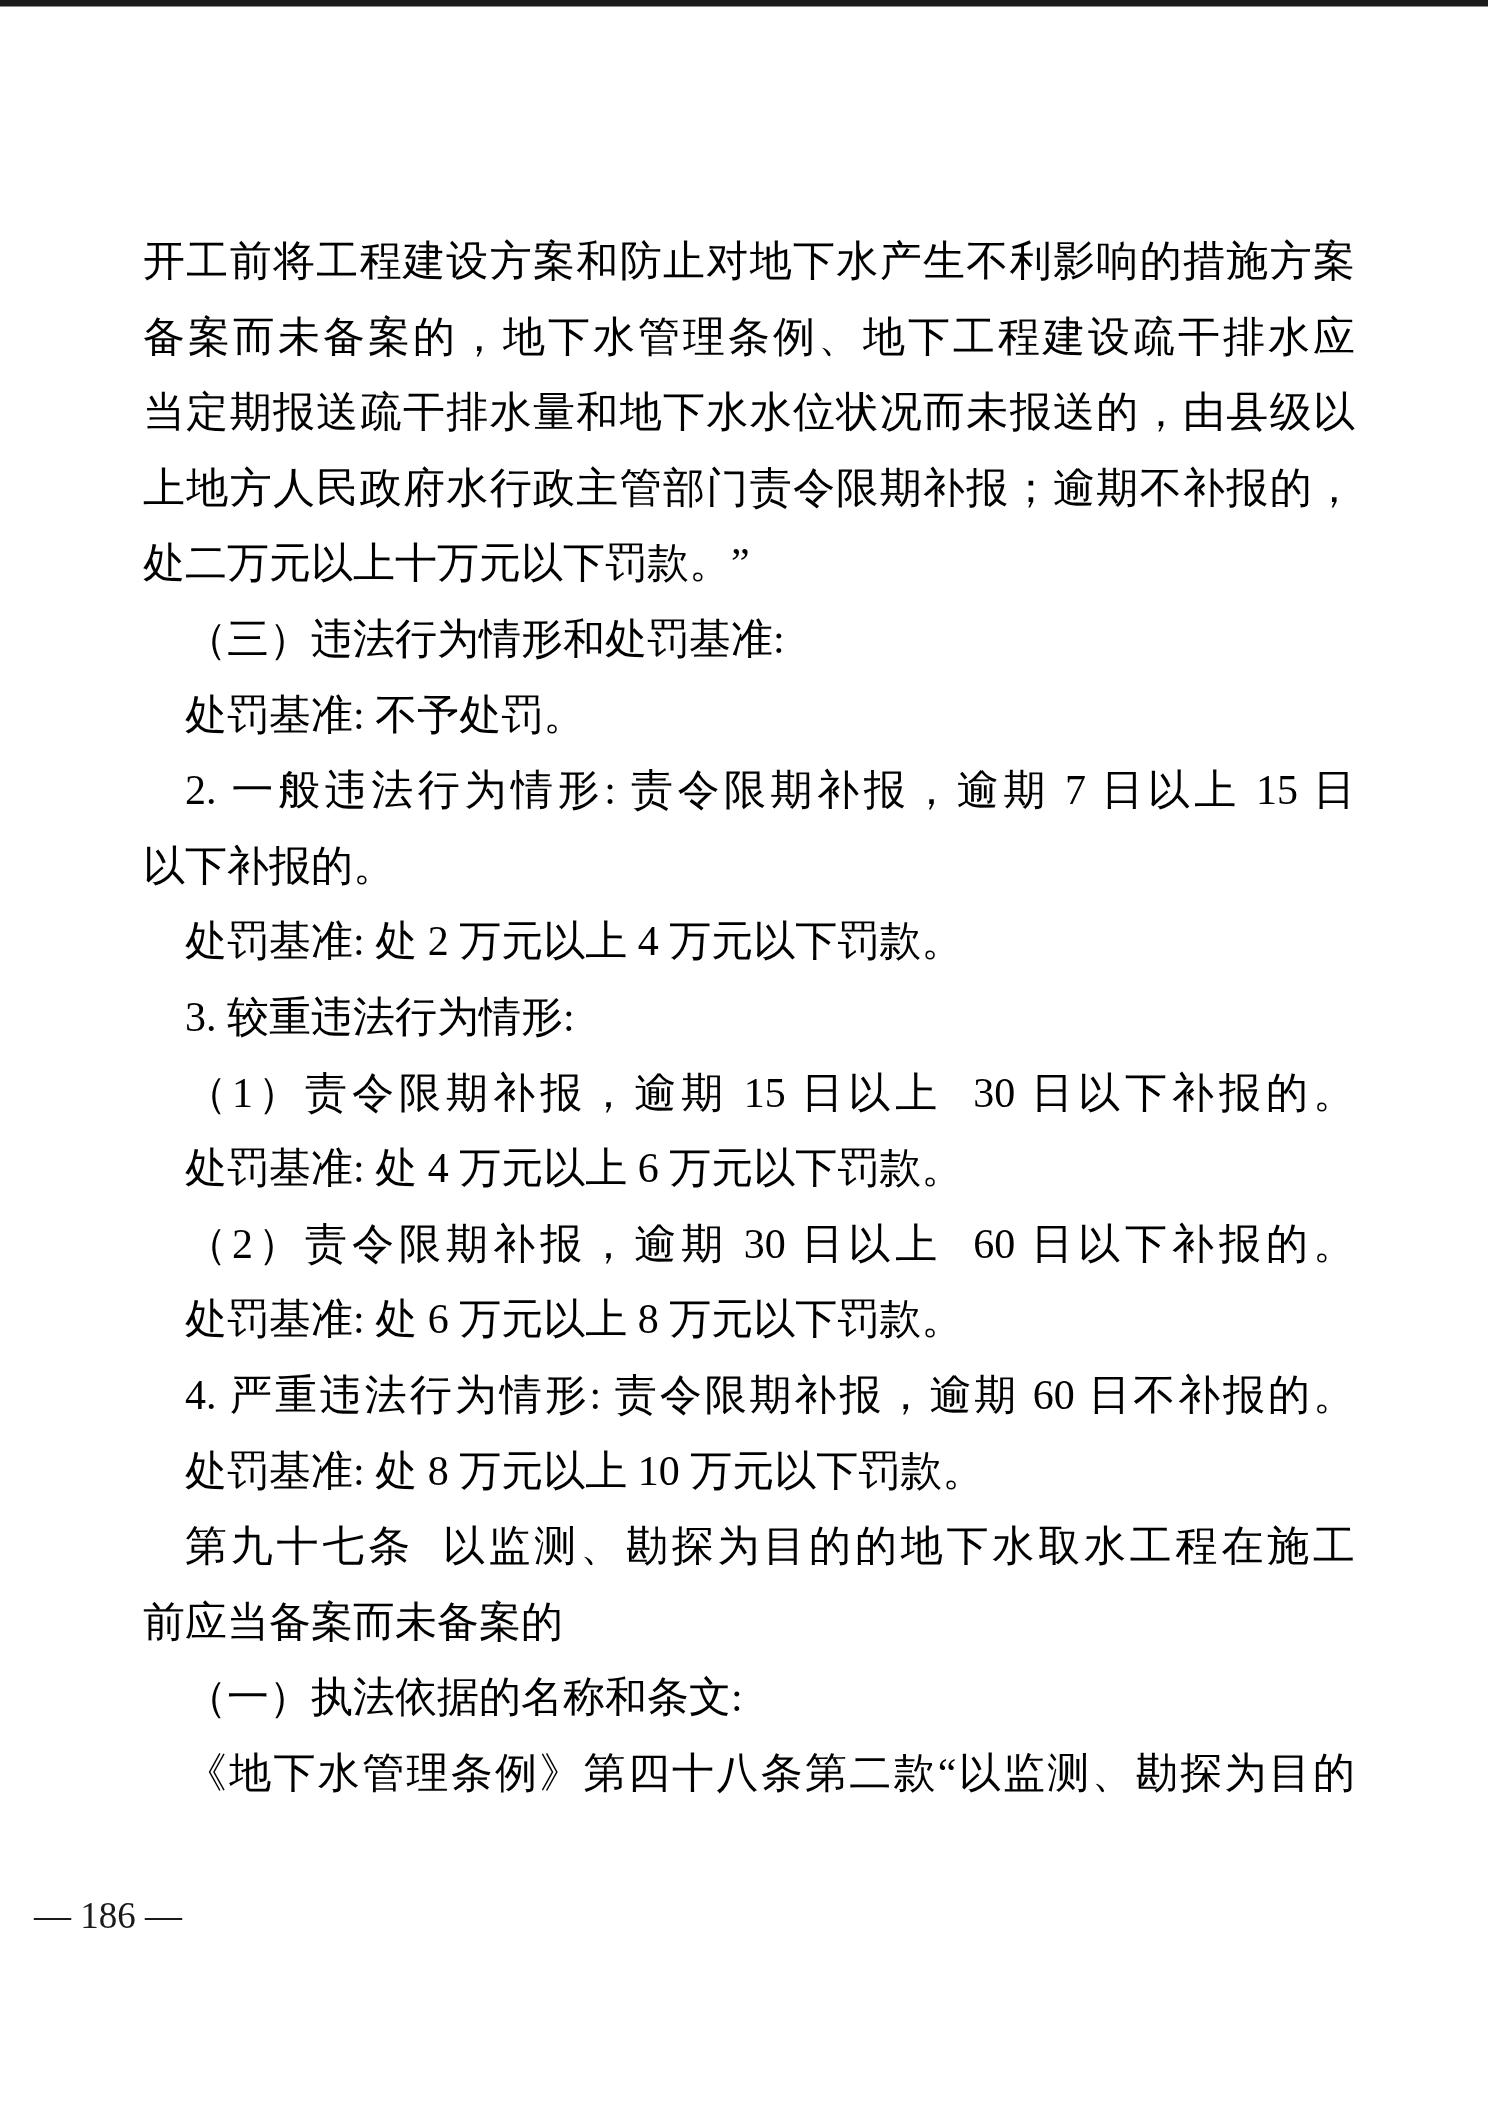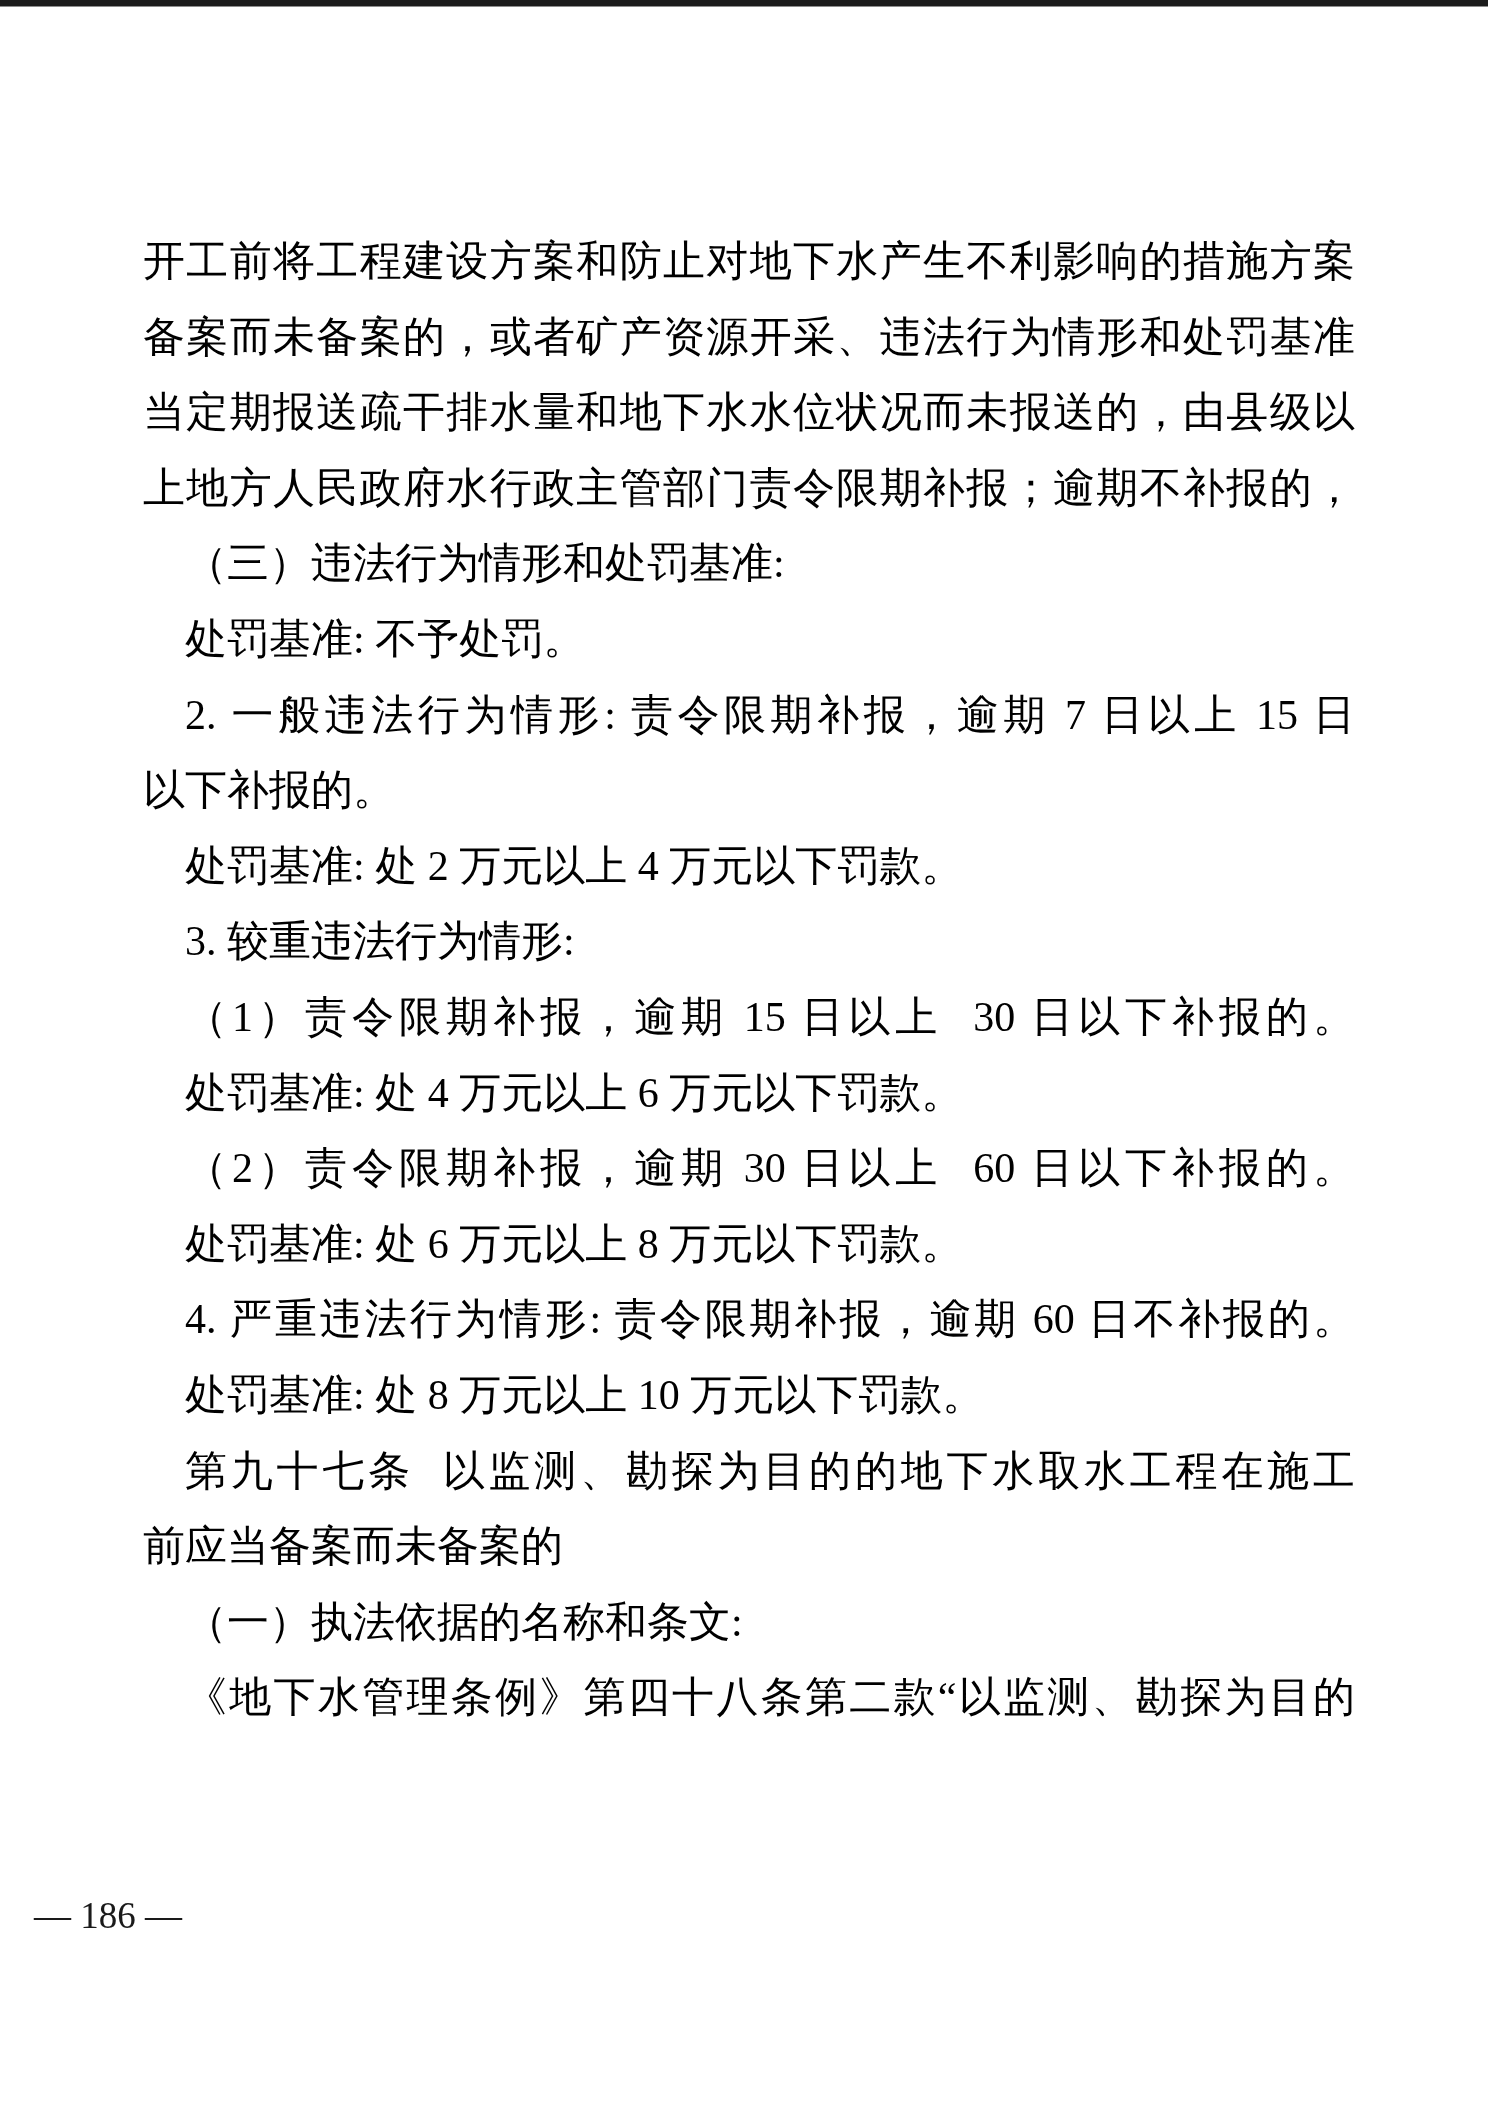--- a/index.html
+++ b/index.html
@@ -68,23 +68,24 @@
     }
   </style>
 </head>
 <body>
 
 <div class="page">
   <div class="top-border"></div>
 
   <div class="document-body">
       <div class="line fill"><span class="seg">开工前将工程建设方案和防止对地下水产生不利影响的措施方案</span></div>
-      <div class="line fill"><span class="seg">备案而未备案的，或者矿产资源开采、违法行为情形和处罚基准</span></div>
+      <div class="line fill"><span class="seg">备案而未备案的，地下水管理条例、地下工程建设疏干排水应</span></div>
       <div class="line fill"><span class="seg">当定期报送疏干排水量和地下水水位状况而未报送的，由县级以</span></div>
       <div class="line fill"><span class="seg">上地方人民政府水行政主管部门责令限期补报；逾期不补报的，</span></div>
+      <div class="line"><span class="seg">处二万元以上十万元以下罚款。”</span></div>
       <div class="line indent"><span class="seg seg-bold">（三）违法行为情形和处罚基准:</span></div>
       <div class="line indent"><span class="seg seg-bold">处罚</span><span class="seg">基准: 不予处罚。</span></div>
       <div class="line indent fill"><span class="seg seg-bold">2. 一般违法行为情形: </span><span class="seg">责令限期补报，逾期 7 日以上 15 日</span></div>
       <div class="line"><span class="seg">以下补报的。</span></div>
       <div class="line indent"><span class="seg seg-bold">处罚基准: </span><span class="seg">处 2 万元以上 4 万元以下罚款。</span></div>
       <div class="line indent"><span class="seg seg-bold">3. 较重违法行为情形:</span></div>
       <div class="line indent fill"><span class="seg">（1）责令限期补报，逾期 15 日以上  30 日以下补报的。</span></div>
       <div class="line indent"><span class="seg seg-bold">处罚基准: </span><span class="seg">处 4 万元以上 6 万元以下罚款。</span></div>
       <div class="line indent fill"><span class="seg">（2）责令限期补报，逾期 30 日以上  60 日以下补报的。</span></div>
       <div class="line indent"><span class="seg seg-bold">处罚基准: </span><span class="seg">处 6 万元以上 8 万元以下罚款。</span></div>

